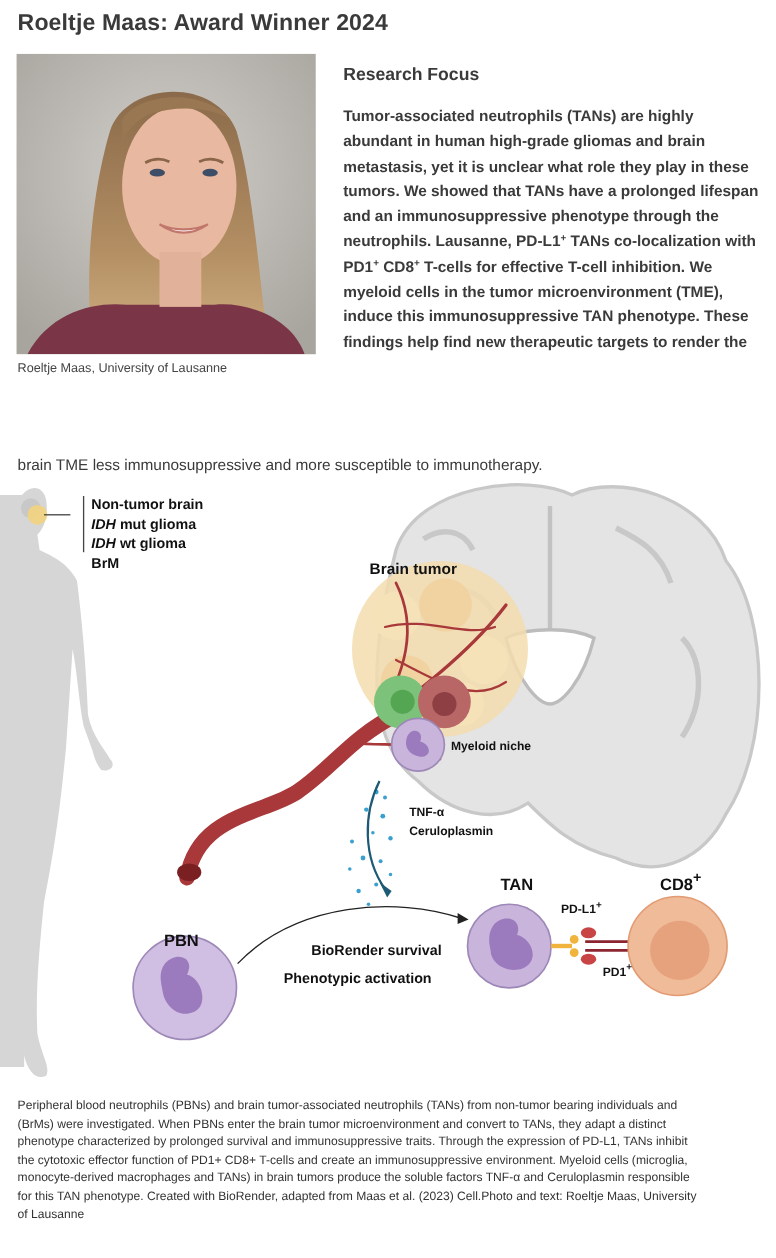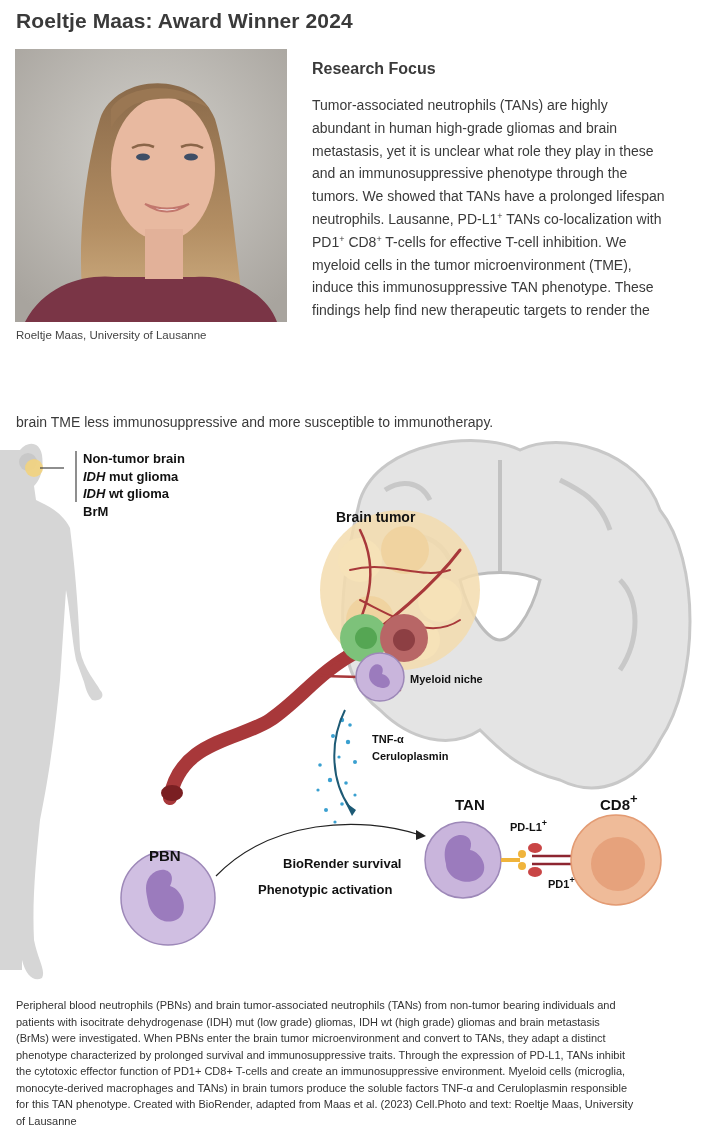--- a/index.html
+++ b/index.html
@@ -18,21 +18,21 @@
   .caption {
     position: absolute; left: 16px; top: 329px; font-size: 11.5px; color: #444;
   }
   .section-heading {
     position: absolute; left: 312px; top: 60px; font-size: 16px; font-weight: bold; color: #3a3a3a;
   }
   .body-text {
     position: absolute; left: 312px; top: 94px; width: 385px;
     font-size: 14px; line-height: 22.8px; color: #3a3a3a;
   }
-  .body-text .line { display: block; white-space: nowrap; }
+  .body-text .line { display: block; white-space: nowrap; font-weight: bold; }
   .body-last {
     position: absolute; left: 16px; top: 370px; font-size: 14px; color: #3a3a3a; white-space: nowrap; margin-top: 44px;
   }
   sup { font-size: 9px; vertical-align: 5px; line-height: 0; }
 
   .figure { position: absolute; left: 0; top: 420px; width: 562px; height: 570px; }
   .figure svg { width: 705px; height: 570px; display: block; }
   .fig-label { position: absolute; font-size: 13px; font-weight: bold; color: #111; white-space: nowrap; }
   .fig-label.small { font-size: 11px; }
   .fig-label.big { font-size: 15px; }
@@ -77,22 +77,22 @@
   </svg>
 </div>
 <div class="caption">Roeltje Maas, University of Lausanne</div>
 
 <h2 class="section-heading">Research Focus</h2>
 
 <div class="body-text">
   <span class="line">Tumor-associated neutrophils (TANs) are highly</span>
   <span class="line">abundant in human high-grade gliomas and brain</span>
   <span class="line">metastasis, yet it is unclear what role they play in these</span>
+  <span class="line">tumors.  We showed that TANs have a prolonged lifespan</span>
   <span class="line">and an immunosuppressive phenotype through the</span>
-  <span class="line">tumors.  We showed that TANs have a prolonged lifespan</span>
   <span class="line"><span>neutrophils. Lausanne, PD-L1</span><sup>+</sup><span> TANs co-localization with</span></span>
   <span class="line"><span>PD1</span><sup>+</sup><span> CD8</span><sup>+</sup><span> T-cells for effective T-cell inhibition. We</span></span>
   <span class="line">myeloid cells in the tumor microenvironment (TME),</span>
   <span class="line">induce this immunosuppressive TAN phenotype. These</span>
   <span class="line">findings help find new therapeutic targets to render the</span>
 </div>
 <div class="body-last">brain TME less immunosuppressive and more susceptible to immunotherapy.</div>
 
 <div class="figure">
   <svg viewBox="0 0 705 570">
@@ -211,20 +211,19 @@
   <div class="fig-label big" style="left:600px; top:376px;"><span>CD8</span><sup style="font-size:13px; vertical-align:7px;">+</sup></div>
   <div class="fig-label small" style="left:510px; top:401px;"><span>PD-L1</span><sup>+</sup></div>
   <div class="fig-label small" style="left:548px; top:458px;"><span>PD1</span><sup>+</sup></div>
   <div class="fig-label big" style="left:149px; top:427px;">PBN</div>
   <div class="fig-label" style="left:283px; top:436px;">BioRender survival</div>
   <div class="fig-label" style="left:243px; top:462px;padding-left:15px;">Phenotypic activation</div>
 </div>
 
 <div class="fig-caption">
   <span class="line">Peripheral blood neutrophils (PBNs) and brain tumor-associated neutrophils (TANs) from non-tumor bearing individuals and</span>
-  <span class="line">patients with isocitrate dehydrogenase (IDH) mut (low grade) gliomas, IDH wt (high grade) gliomas and brain metastasis</span>
   <span class="line">(BrMs) were investigated. When PBNs enter the brain tumor microenvironment and convert to TANs, they adapt a distinct</span>
   <span class="line">phenotype characterized by prolonged survival and immunosuppressive traits. Through the expression of PD-L1, TANs inhibit</span>
   <span class="line">the cytotoxic effector function of PD1+ CD8+ T-cells and create an immunosuppressive environment. Myeloid cells (microglia,</span>
   <span class="line">monocyte-derived macrophages and TANs) in brain tumors produce the soluble factors TNF-α and Ceruloplasmin responsible</span>
   <span class="line">for this TAN phenotype. Created with BioRender, adapted from Maas et al. (2023) Cell.Photo and text: Roeltje Maas, University</span>
   <span class="line">of Lausanne</span>
 </div>
 
 </body></html>

